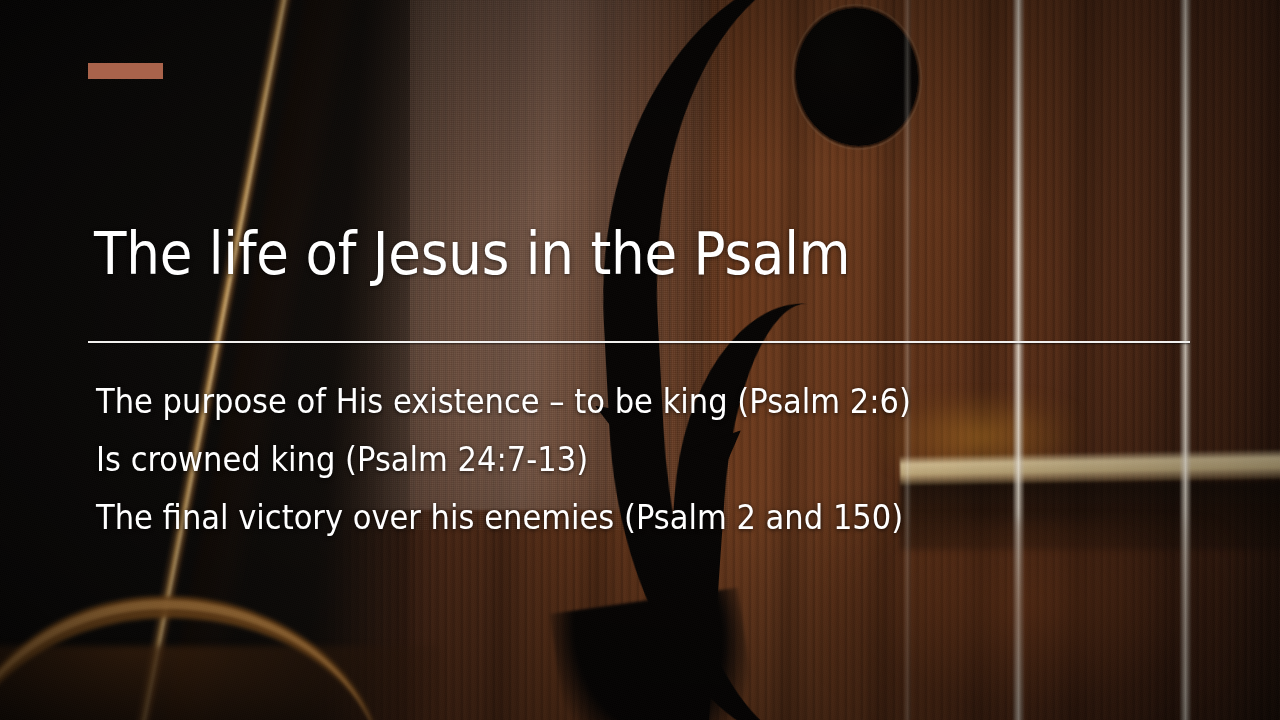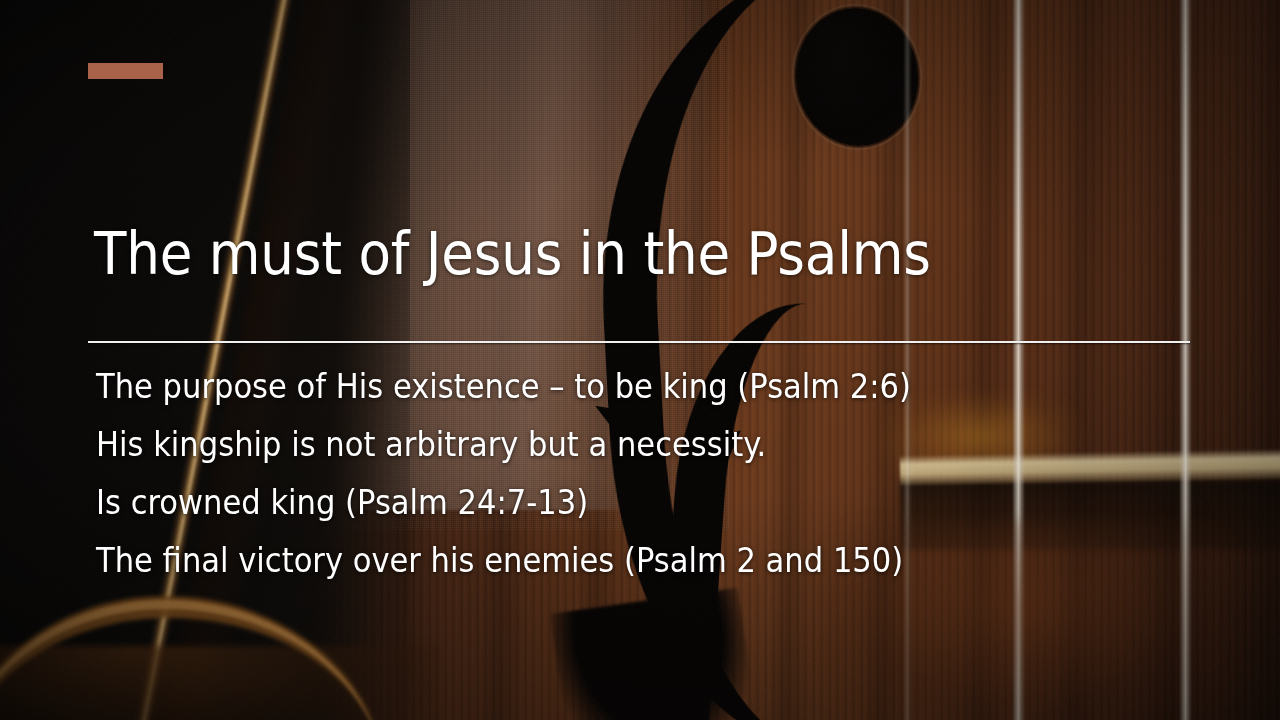--- a/index.html
+++ b/index.html
@@ -302,21 +302,21 @@
   .title-rule {
     position:absolute;
     left:88px; top:341px;
     width:1102px; height:2px;
     background:#f2f0ee;
     box-shadow:0 1px 2px rgba(0,0,0,0.6);
   }
 
   .body-list {
     position:absolute;
-    left:96px; top:357px;
+    left:96px; top:372px;
     width:1160px;
     list-style:none;
   }
   .body-line {
     font-size:34px;
     font-weight:400;
     line-height:58px;
     color:#ffffff;
     font-family:"DejaVu Sans Condensed","Liberation Sans Narrow","Liberation Sans", sans-serif;
     font-stretch:condensed;
@@ -361,25 +361,24 @@
     <div class="warm-glow"></div>
 
     <div class="vignette"></div>
     <div class="noise"></div>
   </div>
 
   <div class="content">
 
     <div class="accent-bar"></div>
 
-    <h1 class="slide-title">The must of Jesus in the Psalms</h1>
+    <h1 class="slide-title">The life of Jesus in the Psalm</h1>
 
     <div class="title-rule"></div>
 
     <ul class="body-list">
       <li class="body-line">The purpose of His existence – to be king (Psalm 2:6)</li>
-      <li class="body-line">His kingship is not arbitrary but a necessity.</li>
       <li class="body-line">Is crowned king (Psalm 24:7-13)</li>
       <li class="body-line">The final victory over his enemies (Psalm 2 and 150)</li>
     </ul>
 
   </div>
 </div>
 
 </body></html>

